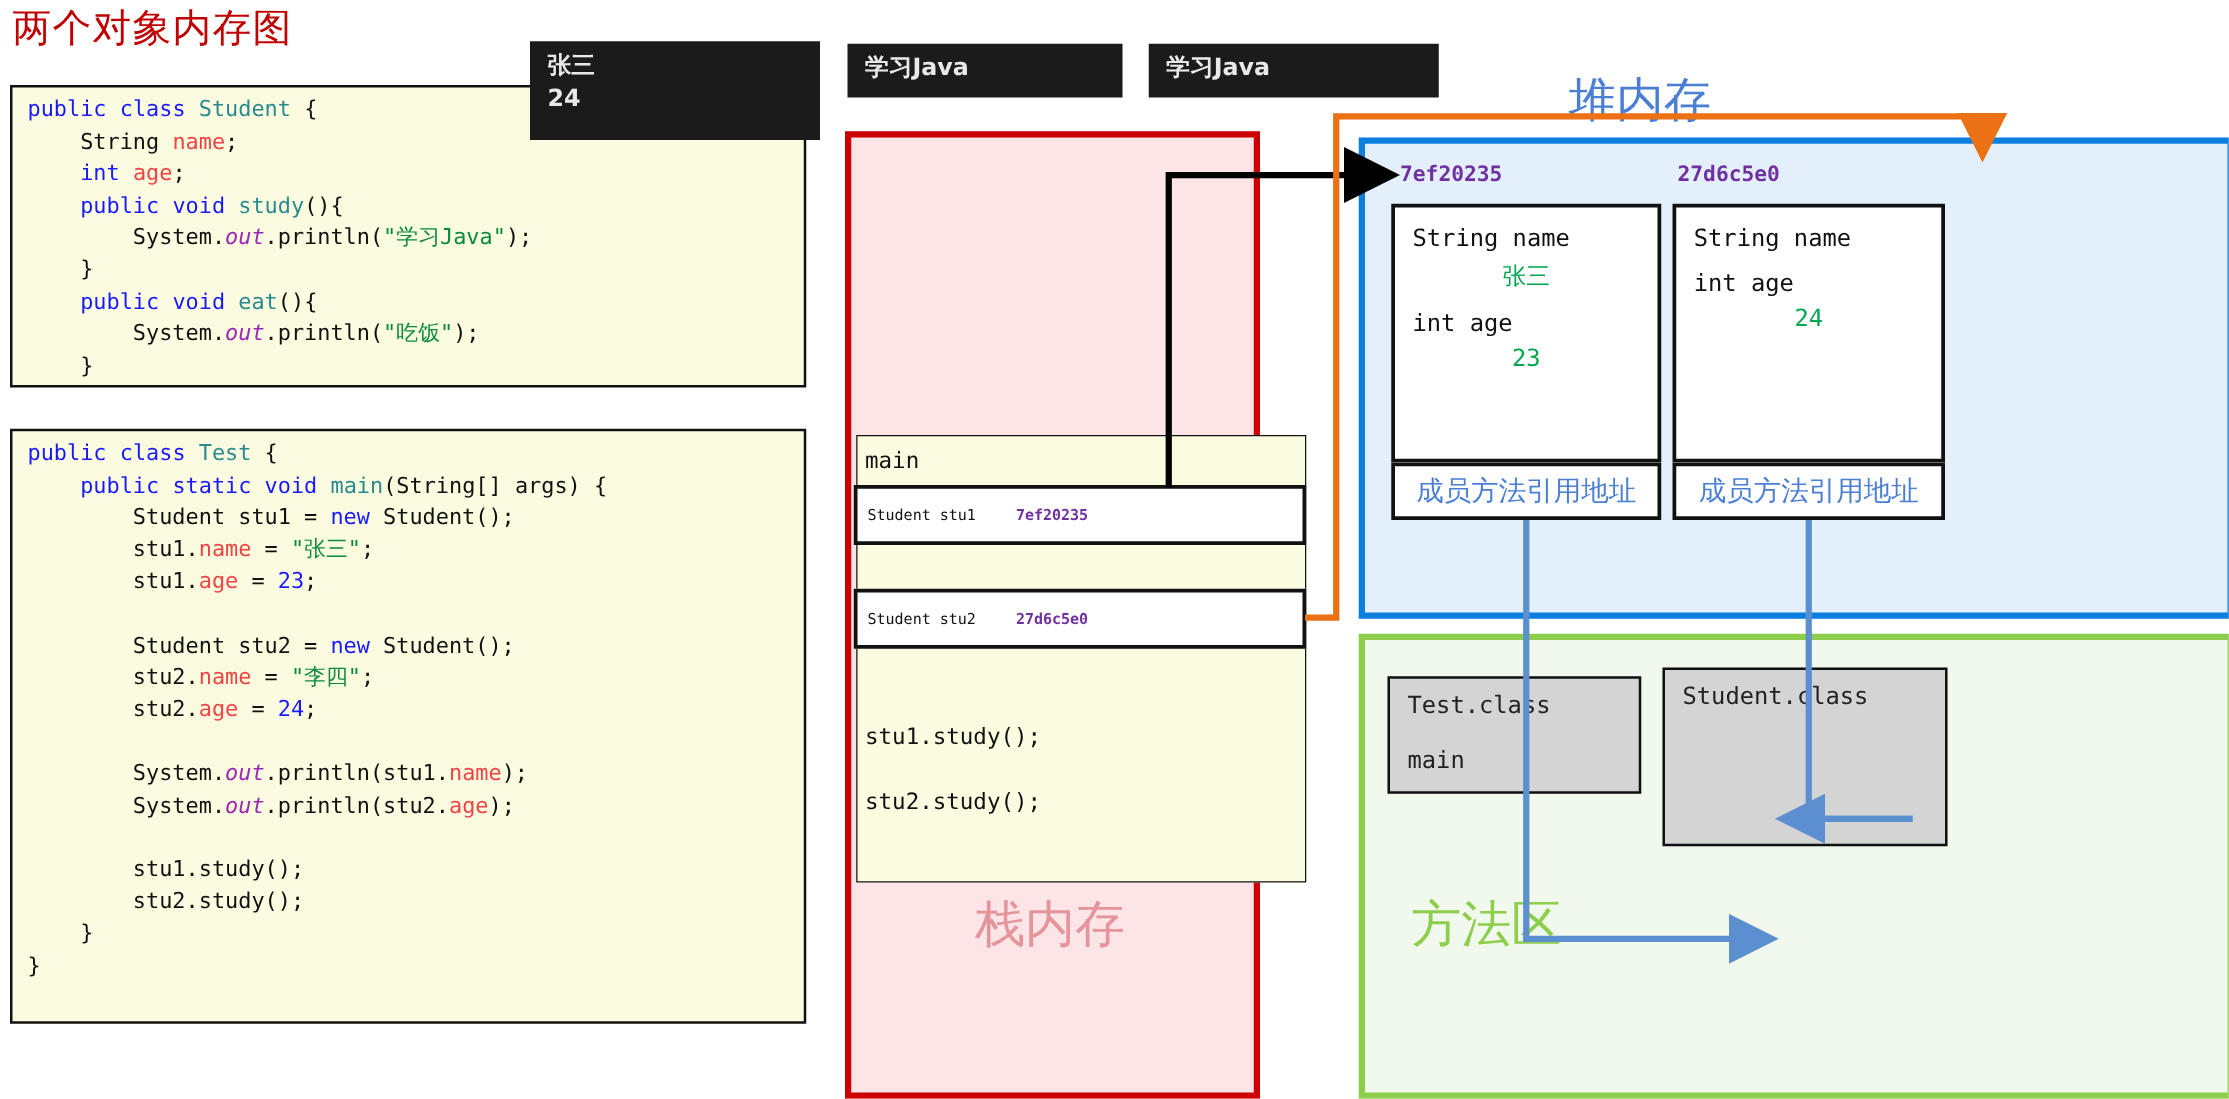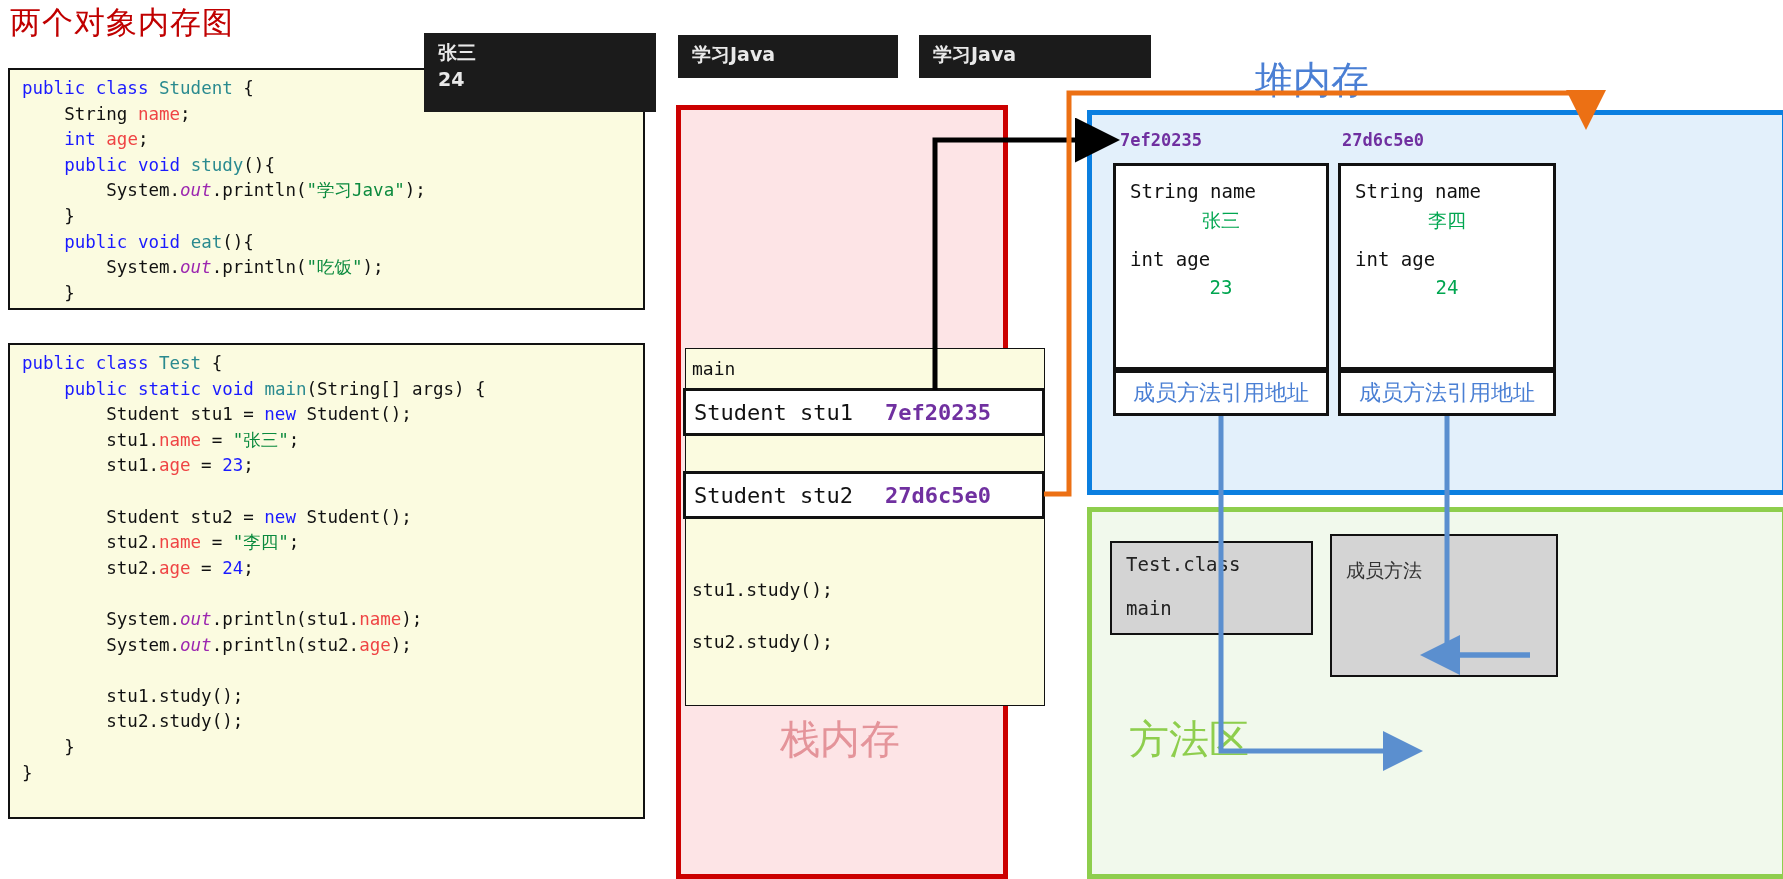--- a/index.html
+++ b/index.html
@@ -73,21 +73,21 @@
   }
   #stack-main-label {
     left:692px; top:358px;
     font-family:"DejaVu Sans Mono", monospace;
     font-size:18px; color:#111;
   }
   .stack-var {
     background:#ffffff; border:3px solid #111;
     height:48px;
     font-family:"DejaVu Sans Mono", monospace;
-    font-size:22px; color:#111;
+    font-size:12px; color:#111;
     display:flex; align-items:center;
   }
   .stack-var .vname { margin-left:8px; }
   .stack-var .vaddr { margin-left:32px; color:#7030a0; font-weight:bold; }
   #stack-var-1 { left:683px; top:388px; width:362px; }
   #stack-var-2 { left:683px; top:471px; width:362px; }
   .stack-call {
     font-family:"DejaVu Sans Mono", monospace;
     font-size:18px; color:#111;
   }
@@ -218,38 +218,37 @@
 
 <div class="abs heap-obj" id="heap-obj-1">
   <div class="fline" style="color:#111">String name</div>
   <div class="vline">张三</div>
   <div class="fline">int age</div>
   <div class="vline">23</div>
 </div>
 
 <div class="abs heap-obj" id="heap-obj-2">
   <div class="fline">String name</div>
-  <div class="vline">李四</div>
   <div class="fline">int age</div>
   <div class="vline">24</div>
 </div>
 
 <div class="abs heap-ref" id="heap-ref-1">成员方法引用地址</div>
 <div class="abs heap-ref" id="heap-ref-2">成员方法引用地址</div>
 
 <div class="abs" id="method-region"></div>
 <div class="abs" id="method-label">方法区</div>
 
 <div class="abs class-box" id="test-class-box">
   <div class="line" style="padding-top:10px">Test.class</div>
   <div class="line" style="padding-top:22px">main</div>
 </div>
 
 <div class="abs class-box" id="student-class-box">
-  <div class="line cn" style="padding-top:22px">成员方法</div>
+  <div class="line" style="padding-top:10px">Student.class</div>
 </div>
 
 <svg class="abs" id="connectors" viewBox="0 0 1783 879">
   <defs>
     <marker id="arrow-black" markerWidth="9" markerHeight="9" refX="6" refY="4.5" orient="auto">
       <path d="M0,0 L9,4.5 L0,9 z" fill="#000000"></path>
     </marker>
     <marker id="arrow-orange" markerWidth="8" markerHeight="8" refX="5" refY="4" orient="auto">
       <path d="M0,0 L8,4 L0,8 z" fill="#ec7014"></path>
     </marker>

